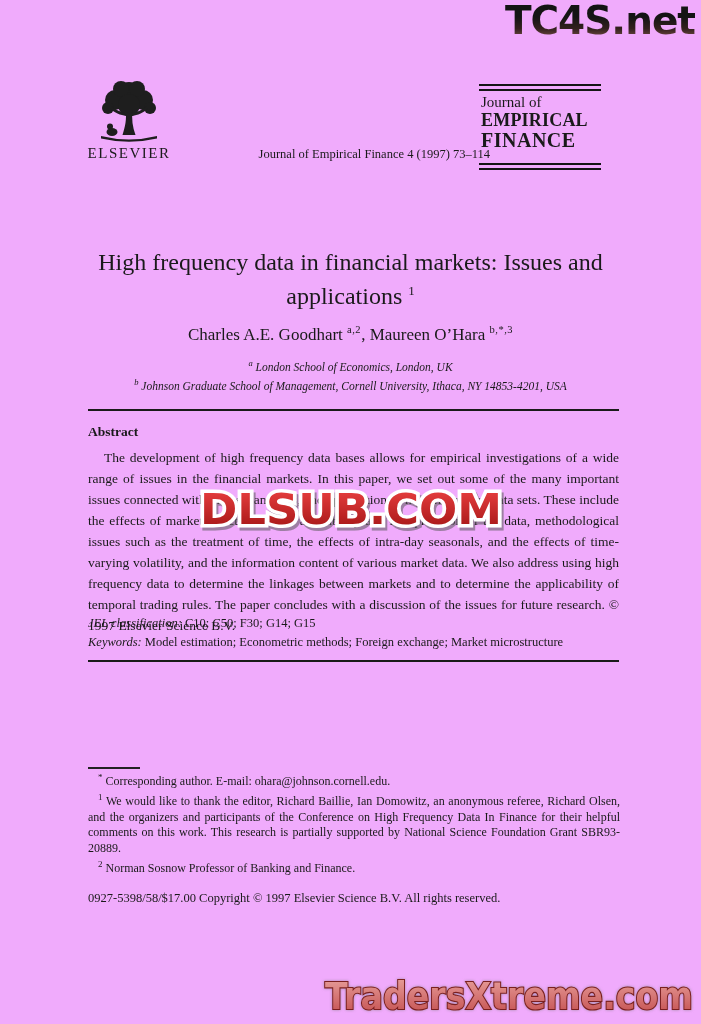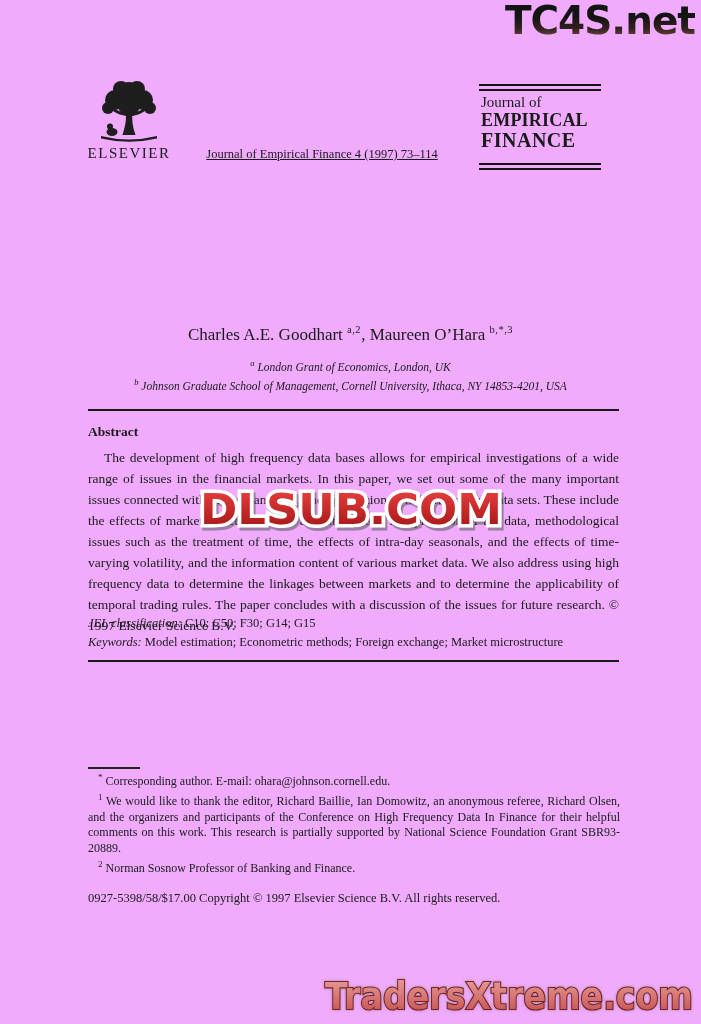--- a/index.html
+++ b/index.html
@@ -18,21 +18,21 @@
     -webkit-background-clip:text; background-clip:text; color:transparent;
     filter:blur(0.3px);
   }
   .wm-mid { position:absolute; left:192px; top:479px; }
   .wm-bottom { position:absolute; left:318px; top:970px; }
 
   
   .logo { position:absolute; left:86px; top:78px; width:86px; text-align:center; }
   .logo svg { display:block; margin:0 auto; }
   .publisher { font-size:15px; letter-spacing:1.5px; margin-top:1px; }
-  .citation { position:absolute; left:162px; top:147px; width:320px; text-align:center; font-size:12.5px;text-decoration:underline; }
+  .citation { position:absolute; left:170px; top:147px; width:320px; text-align:right; font-size:12.5px; }
   .jbox { position:absolute; left:479px; top:84px; width:122px; }
   .dblrule { height:7px; box-sizing:border-box; border-top:2px solid #151515; border-bottom:2px solid #151515; }
   .jbox-text { padding:3px 0 12px 2px; }
   .jbox-l1 { font-size:15px; }
   .jbox-l2 { font-size:18px; font-weight:bold; line-height:1.08; letter-spacing:0.2px; }
   .jbox-l3 { font-size:20px; font-weight:bold; line-height:1.05; letter-spacing:0.5px; }
 
   
   .title { position:absolute; top:245px; left:62px; right:62px; text-align:center; font-size:24px; line-height:1.42; }
   .title sup { font-size:13px; }
@@ -98,32 +98,36 @@
   <div class="jbox">
     <div class="dblrule"></div>
     <div class="jbox-text">
       <div class="jbox-l1">Journal of</div>
       <div class="jbox-l2">EMPIRICAL</div>
       <div class="jbox-l3">FINANCE</div>
     </div>
     <div class="dblrule"></div>
   </div>
 
+  <div class="title">
+    <span>High frequency data in financial markets: Issues and applications</span>
+    <sup>1</sup>
+  </div>
 
   <div class="byline">
     <span>Charles A.E. Goodhart</span>
     <sup>a,2</sup><span>, </span>
     <span>Maureen O’Hara</span>
     <sup>b,*,3</sup>
   </div>
 
   <div class="affils">
     <div>
       <sup>a</sup>
-      <span>London Grant of Economics, London, UK</span>
+      <span>London School of Economics, London, UK</span>
     </div>
     <div>
       <sup>b</sup>
       <span>Johnson Graduate School of Management, Cornell University, Ithaca, NY 14853-4201, USA</span>
     </div>
   </div>
 
   <div class="rule1"></div>
 
   <div class="abs-head">Abstract</div>

